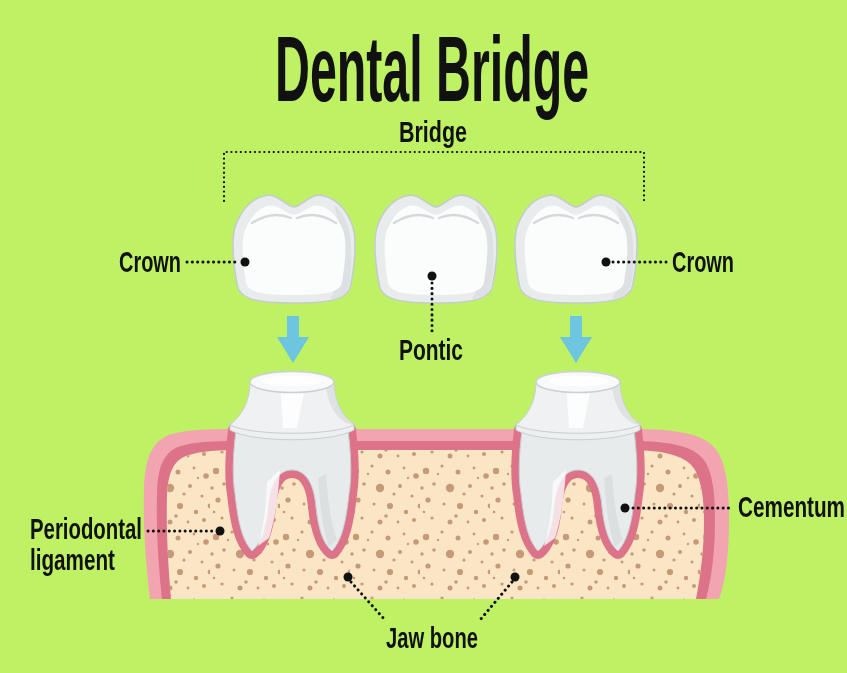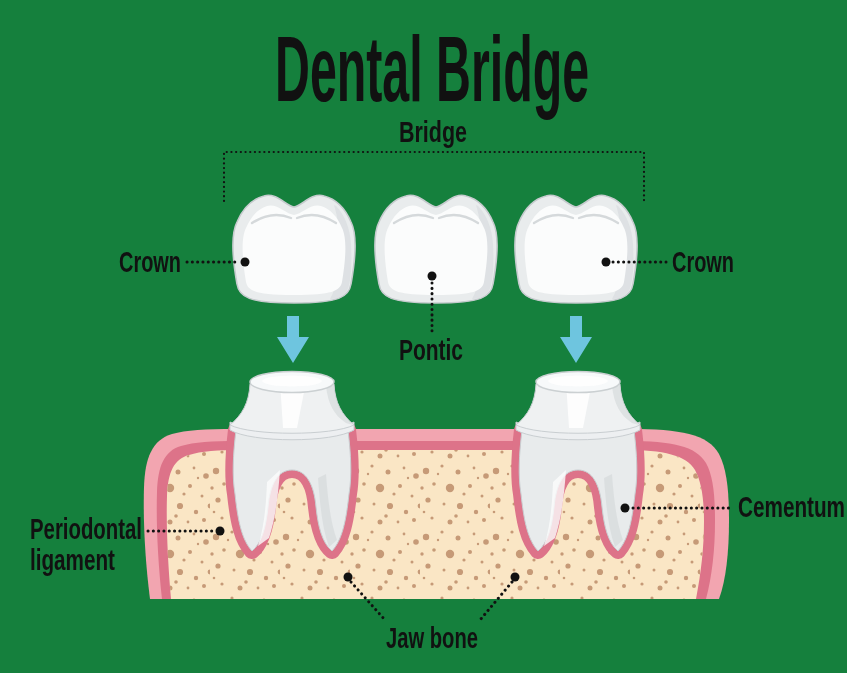--- a/index.html
+++ b/index.html
@@ -1,16 +1,16 @@
 <!DOCTYPE html>
 <html><head>
 <meta charset="utf-8">
 <style>
   html,body{margin:0;padding:0;background:#ffffff;}
-  .stage{position:relative;width:847px;height:673px;background:#15803d;overflow:hidden;}
+  .stage{position:relative;width:847px;height:673px;background:#bef264;overflow:hidden;}
   svg text{font-family:"Liberation Sans", sans-serif;font-weight:700;fill:#111;}
   .dotl{stroke:#111;stroke-width:3;stroke-dasharray:0.1 5.2;stroke-linecap:round;fill:none;}
   .bracket{stroke:#111;stroke-width:2.2;stroke-dasharray:0.1 4.6;stroke-linecap:round;fill:none;}
   .dot{fill:#111;}
 </style>
 </head>
 <body>
 
 <div class="stage">
 <svg width="847" height="673" viewBox="0 0 847 673" xmlns="http://www.w3.org/2000/svg">

